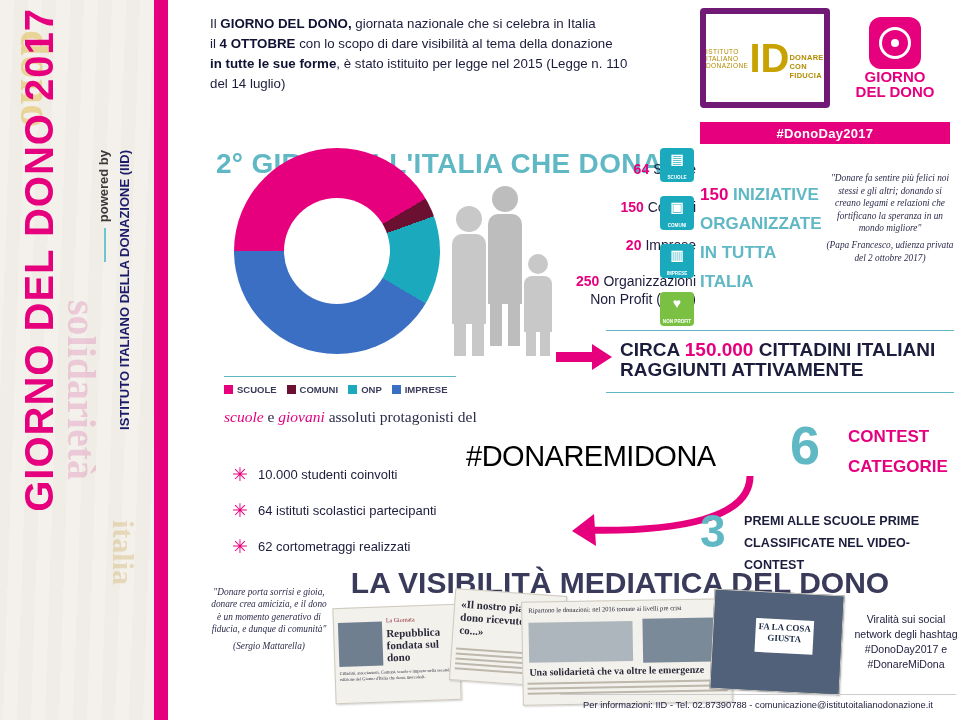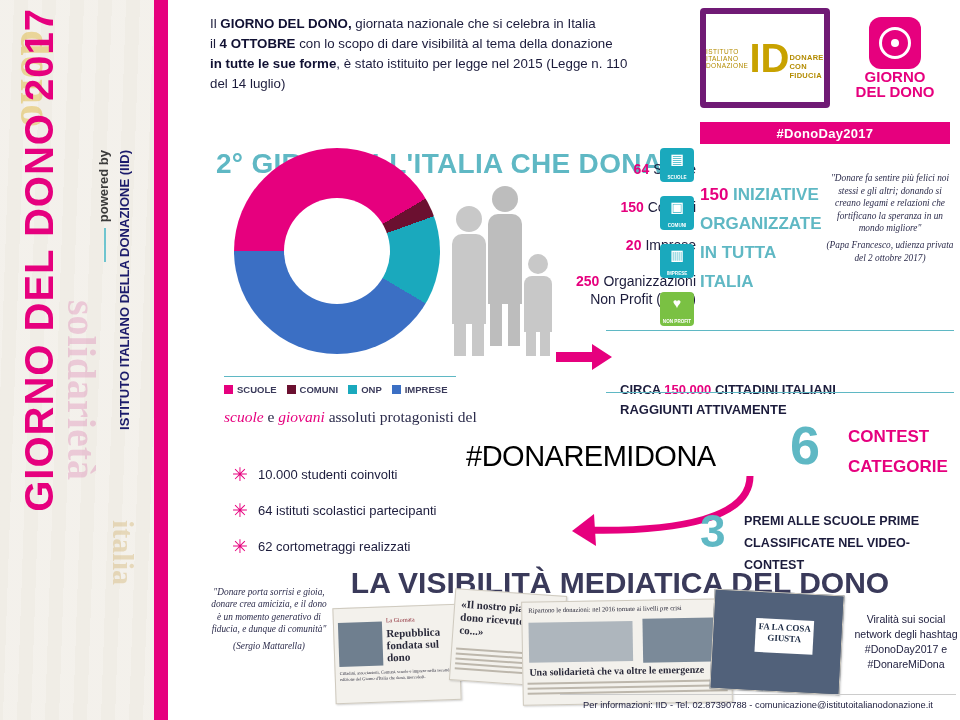--- a/index.html
+++ b/index.html
@@ -163,21 +163,21 @@
     font-family:"Liberation Serif", serif; font-style:italic;
     font-size:9.3px; line-height:12.6px; color:#2b2b4b; text-align:center;
   }
 
   
   .arrow-pink {
     position:absolute; left:556px; top:340px; width:58px; height:34px;
   }
   .circa {
     position:absolute; left:620px; top:340px; width:330px;
-    font-size:13px; font-weight:bold; color:#1c1c3c; line-height:20px;margin-top:40px;
+    font-size:19px; font-weight:bold; color:#1c1c3c; line-height:20px;
   }
   .circa .num { color:#e6007e; }
   .circa-rule-top { position:absolute; left:606px; top:330px; width:348px; height:1px; background:#5fb8c4; }
   .circa-rule-bot { position:absolute; left:606px; top:392px; width:348px; height:1px; background:#5fb8c4; }
 
   
   .scuole-giovani {
     position:absolute; left:224px; top:406px; width:290px;
     font-family:"Liberation Serif", serif; font-size:15.5px; line-height:22px; color:#2b2b4b;
   }

